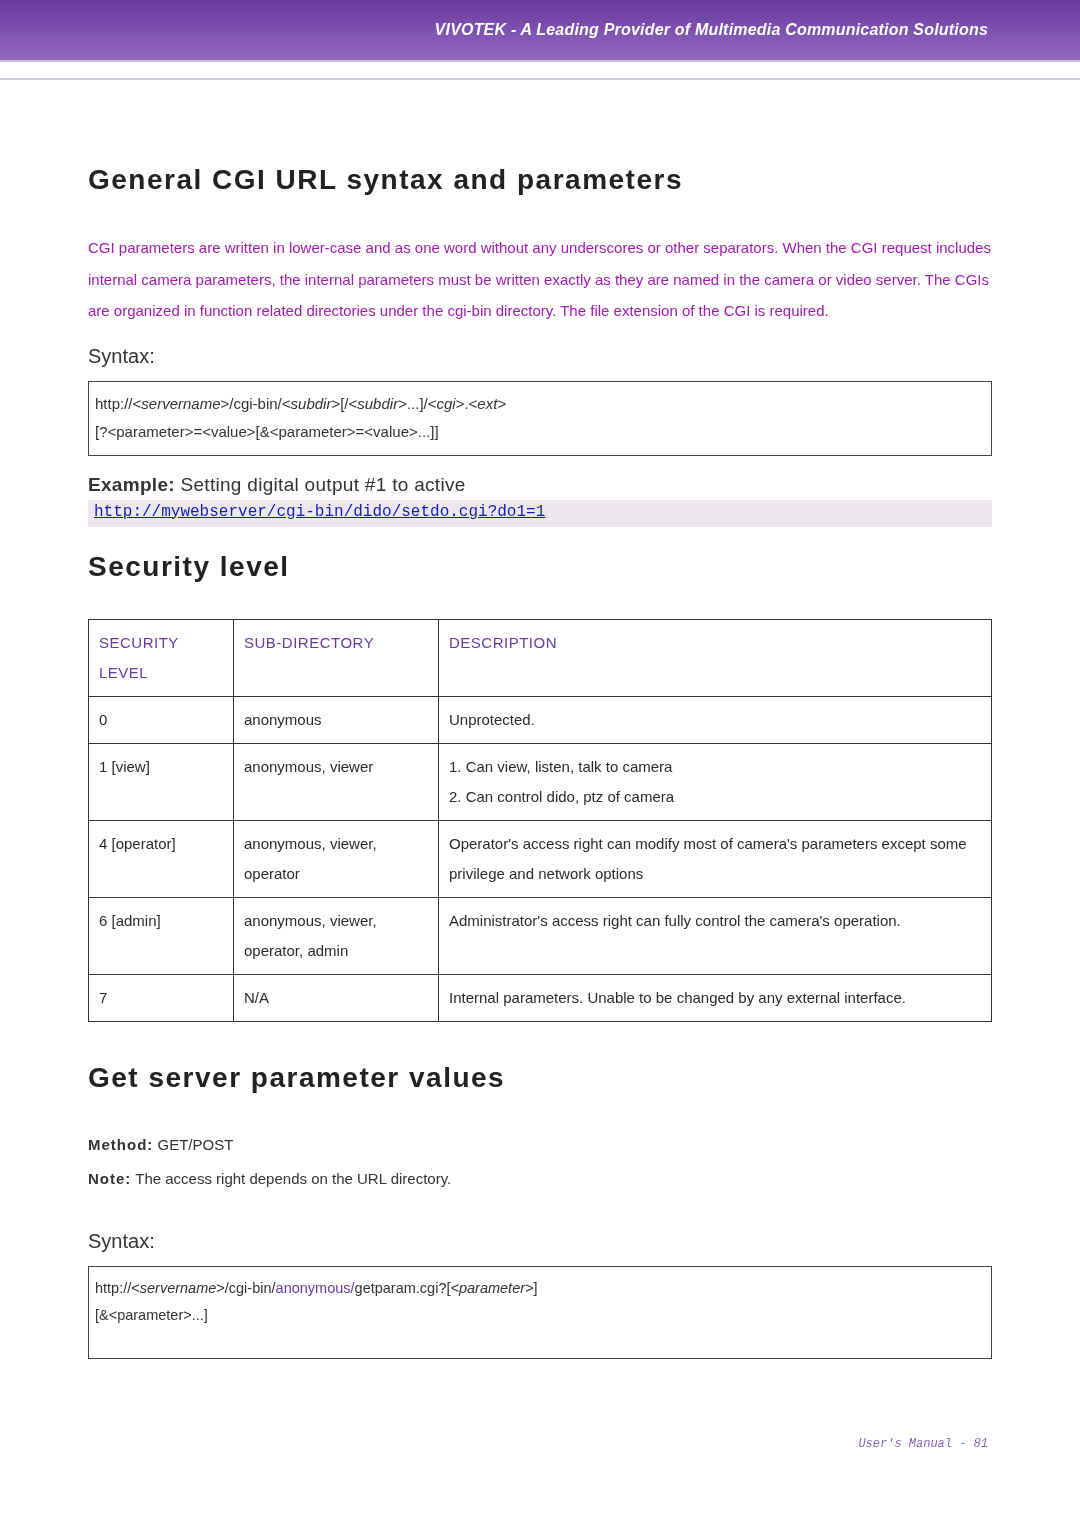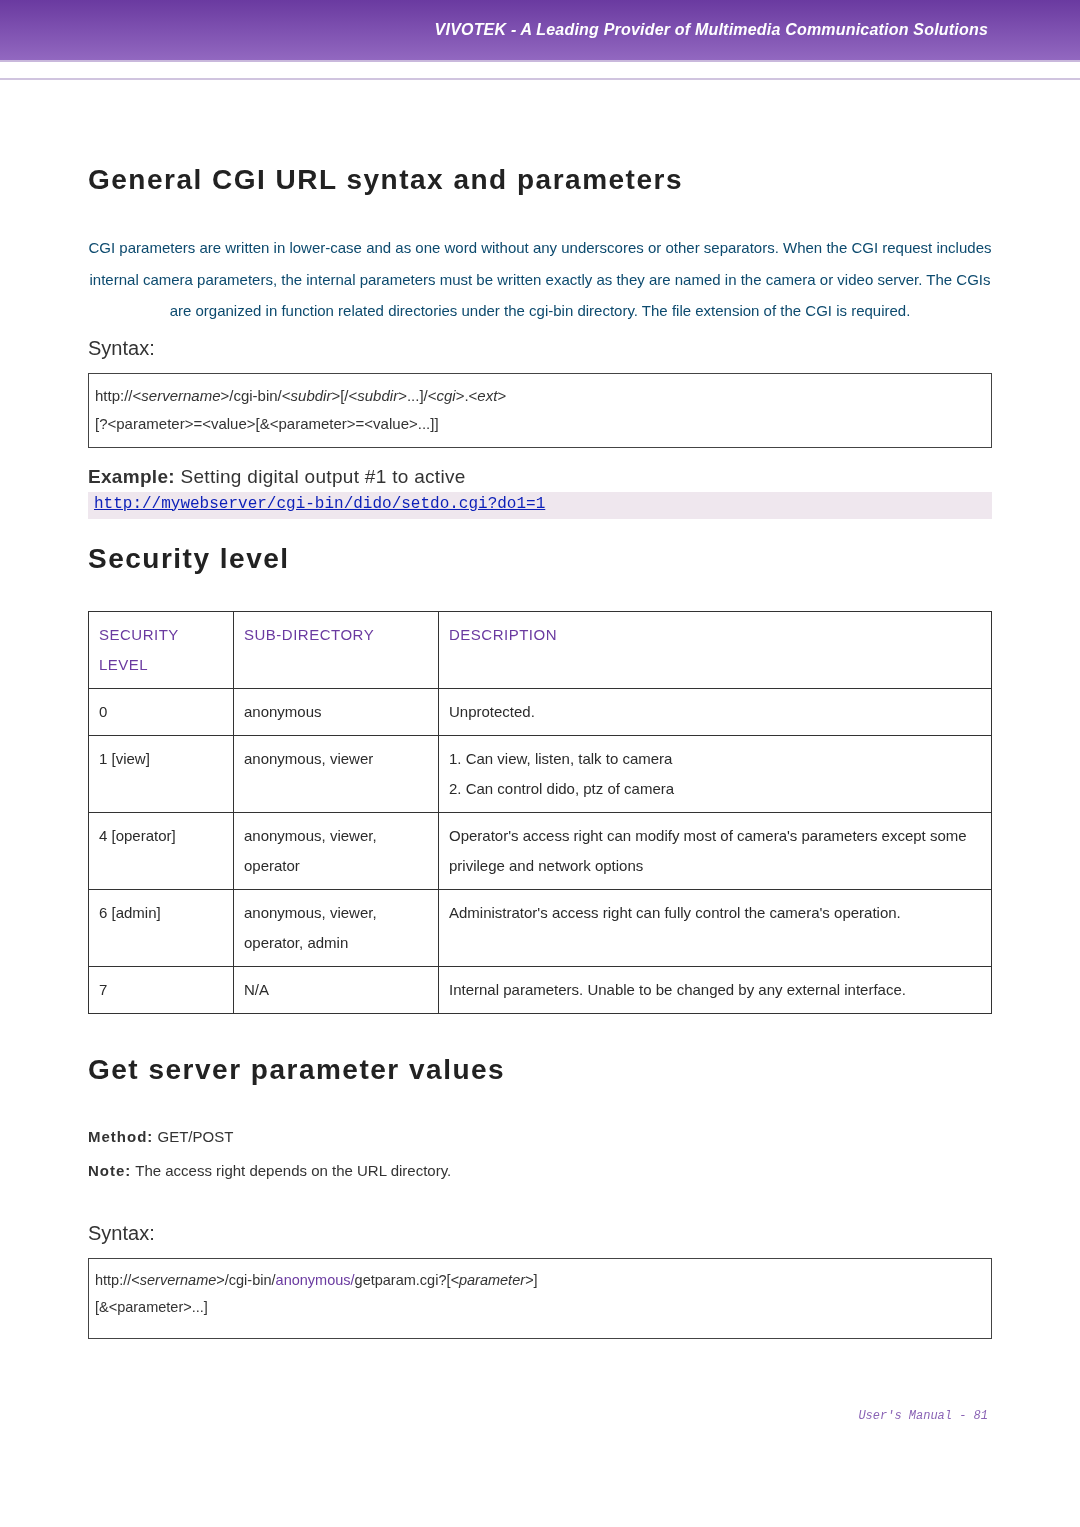--- a/index.html
+++ b/index.html
@@ -33,23 +33,22 @@
     font-size: 28px;
     font-weight: bold;
     letter-spacing: 1.5px;
     color: #222;
     margin: 24px 0 36px 0;
   }
 
   p.body {
     font-size: 15px;
     line-height: 2.1;
-    color: #0c4a6e;
-    margin-bottom: 0;
-    text-align: center;
+    color: #a21caf;
+    margin-bottom: 8px;
   }
   p.label { font-size: 20px; line-height: 2.1; }
 
   .codebox {
     border: 1px solid #444;
     padding: 8px 6px;
     font-size: 15px;
     line-height: 1.9;
     font-family: Verdana, Arial, sans-serif;
     margin: 4px 0 18px 0;
@@ -89,24 +88,24 @@
   }
   table.sec td { color: #2b2b2b; }
   .col1 { width: 145px; }
   .col2 { width: 205px; }
 
   .note-line { font-size: 15px; line-height: 2.0; margin-bottom: 4px; }
   .note-line b, .note-line strong { letter-spacing: 1px; }
 
   .codebox2 {
     border: 1px solid #444;
-    padding: 8px 6px 16px 6px;
+    padding: 8px 6px 28px 6px;
     font-size: 14.5px;
     line-height: 1.9;
-    margin: 4px 0 30px 0;
+    margin: 4px 0 38px 0;
   }
   .codebox2 .ital { font-style: italic; }
   .codebox2 .accent { color: #6a3aa0; }
 
   .footer {
     text-align: right;
     padding: 40px 92px 0 0;
     font-style: italic;
     color: #8a63b5;
     font-size: 12px;

